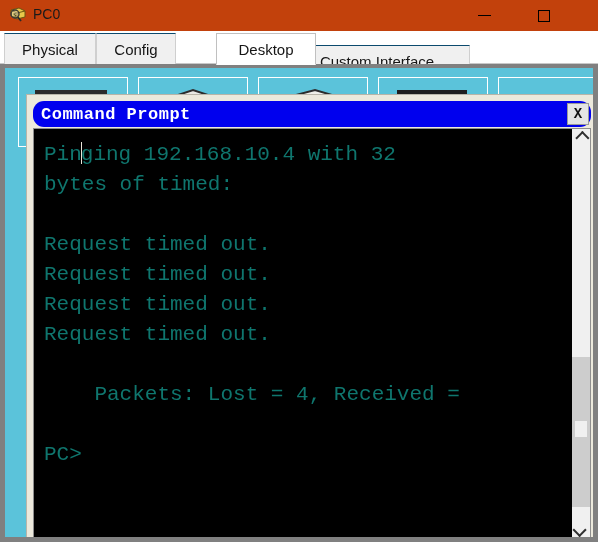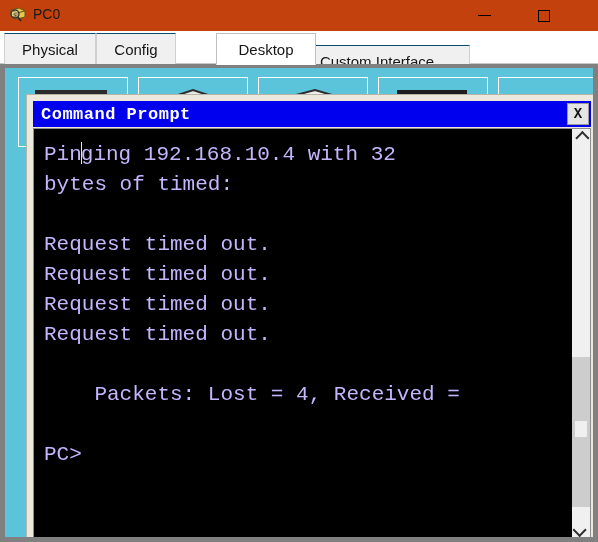--- a/index.html
+++ b/index.html
@@ -152,20 +152,21 @@
     border: 1px solid #b8b5a8;
     box-sizing: border-box;
   }
   .cmd-title {
     position: absolute;
     left: 6px; top: 6px;
     width: 558px; height: 26px;
     background: #0000ee;
     display: flex;
     align-items: center;
+    border-radius: 11px;
   }
   .cmd-title-text {
     margin-left: 8px;
     color: #ffffff;
     font-family: "Liberation Mono", "DejaVu Sans Mono", monospace;
     font-size: 17px;
     font-weight: bold;
     letter-spacing: 0.5px;
   }
   .cmd-close {
@@ -197,21 +198,21 @@
     position: relative;
     flex: 1 1 auto;
     background: #000000;
     padding: 11px 0 0 10px;
     overflow: hidden;
   }
   .term-line {
     font-family: "Liberation Mono", "DejaVu Sans Mono", monospace;
     font-size: 21px;
     line-height: 30px;
-    color: #c4b5fd;
+    color: #0f766e;
     white-space: pre;
     letter-spacing: 0px;
   }
   .term-line.blank { color: transparent; }
   .caret {
     display: inline-block;
     width: 0;
     border-left: 1.5px solid #e9e4d8;
     height: 22px;
     vertical-align: -4px;

